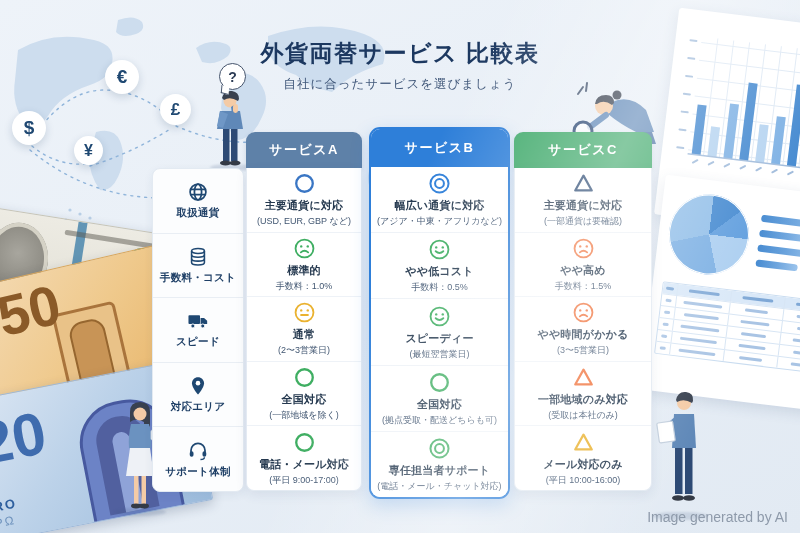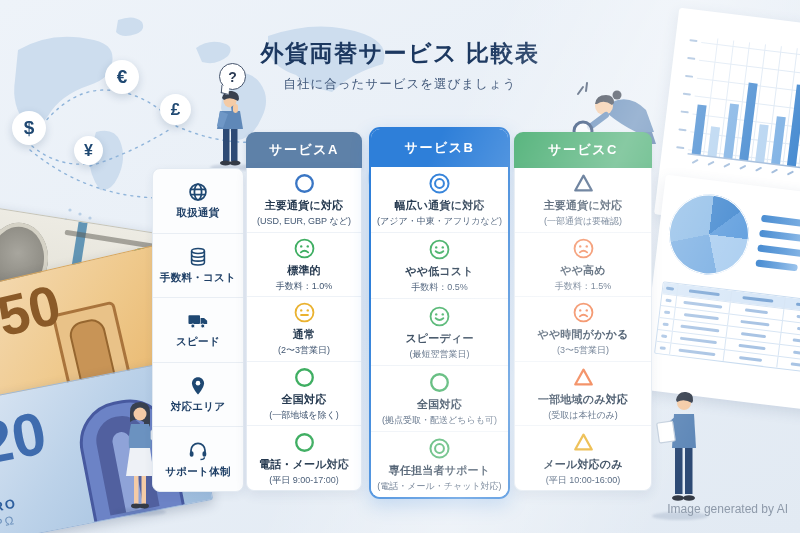--- a/index.html
+++ b/index.html
@@ -97,21 +97,21 @@
   .colB .svc-hdr{height:38px;border-radius:0;box-shadow:none;}
   .colB .svc-body{border:none;border-radius:0;height:330px;box-shadow:none;}
   .cell{flex:1;display:flex;flex-direction:column;align-items:center;justify-content:center;gap:1px;
         border-top:1px solid #eef2f7;padding:0 3px;text-align:center;}
   .cell:first-child{border-top:none;}
   .sym{width:25px;height:25px;margin-bottom:1px;}
   .sym svg{width:100%;height:100%;display:block;}
   .cmain{font-size:11px;font-weight:bold;color:#25394f;letter-spacing:.2px;}
   .csub{font-size:9px;color:#415671;margin-top:1px;}
   
-  .footer-note{position:absolute;right:12px;bottom:17px;font-size:12px;color:#8e9aaa;}
+  .footer-note{position:absolute;right:12px;bottom:8px;font-size:14px;color:#8e9aaa;}
 </style>
 </head>
 <body>
 
 <div class="stage">
 
   <svg class="worldmap" viewBox="0 0 440 240">
     <g fill="#cdddee">
       <path d="M18 36 q34 -20 76 -10 q22 5 18 24 q-3 15 -22 21 q-30 10 -42 31 q-9 13 -22 8 q-15 -18 -11 -44 z"></path>
       <path d="M96 118 q18 -5 24 9 q7 17 -2 36 q-7 15 -18 13 q-11 -15 -11 -34 z"></path>

